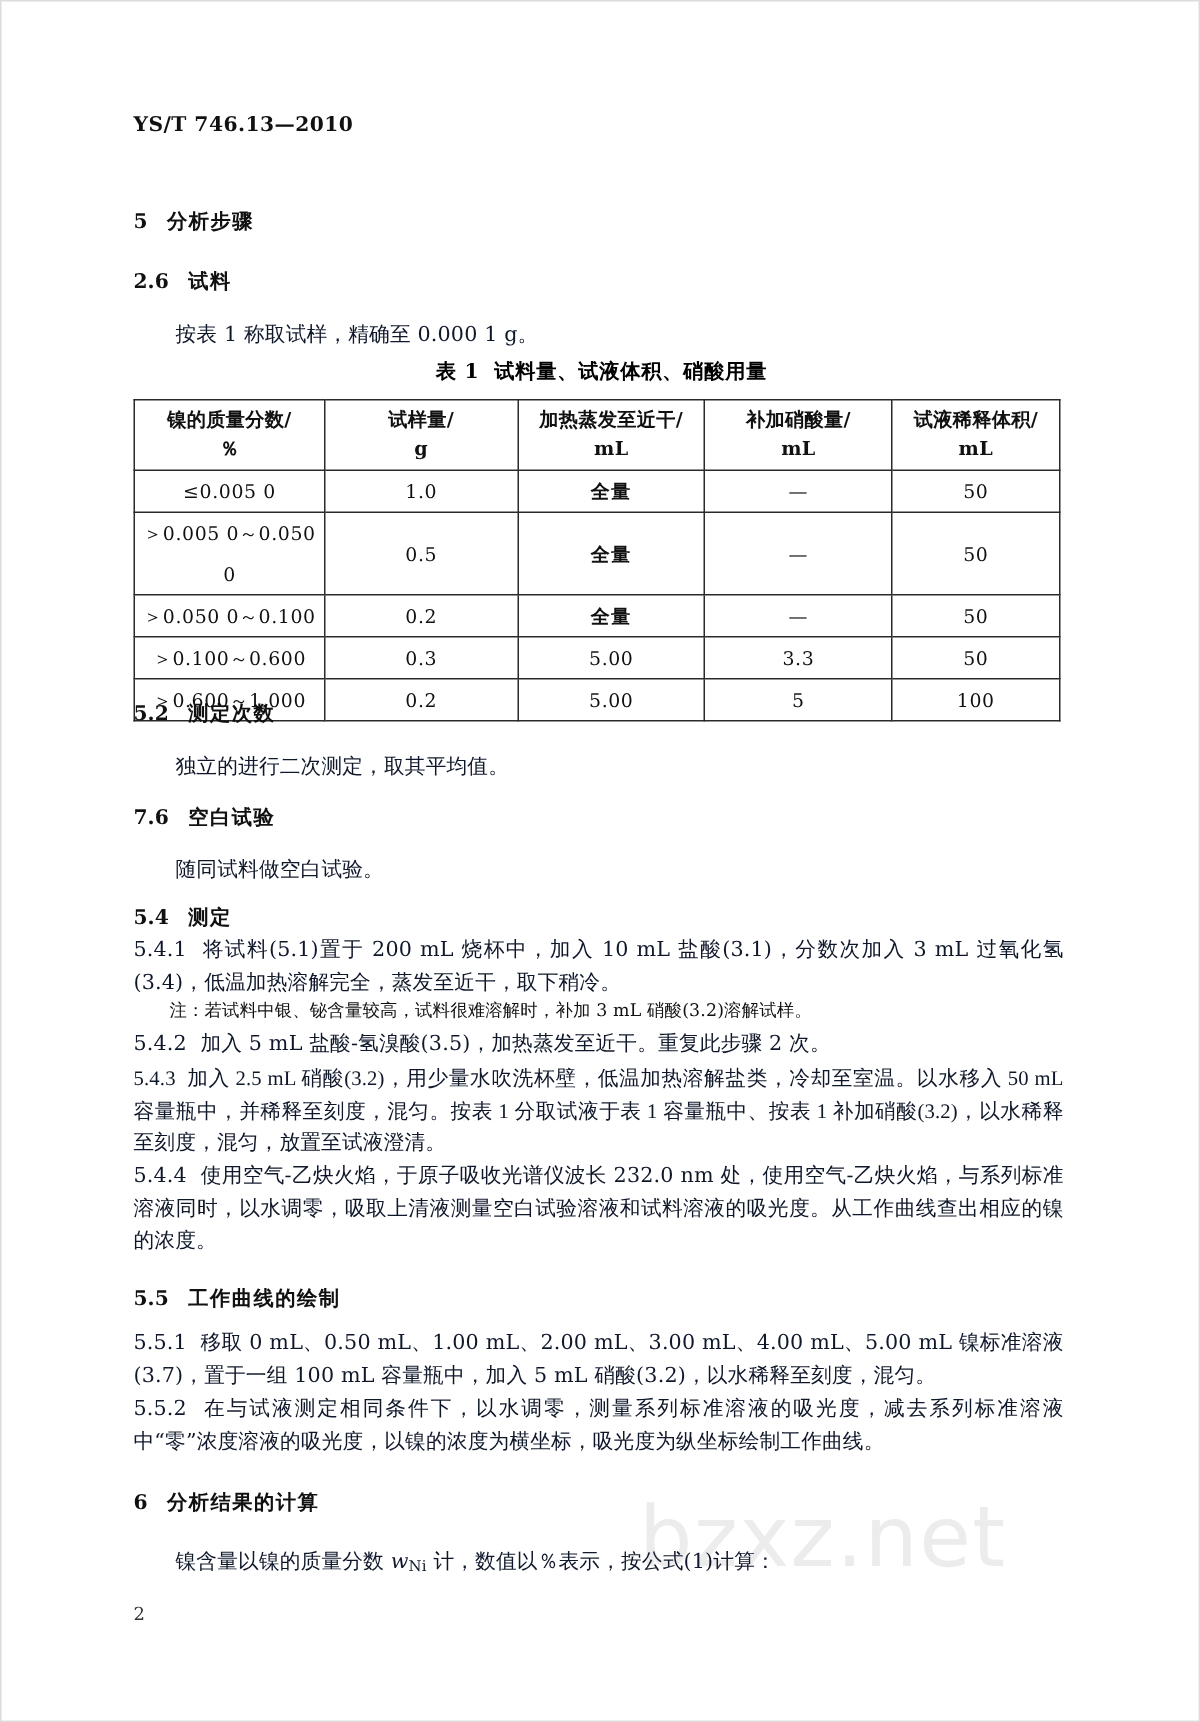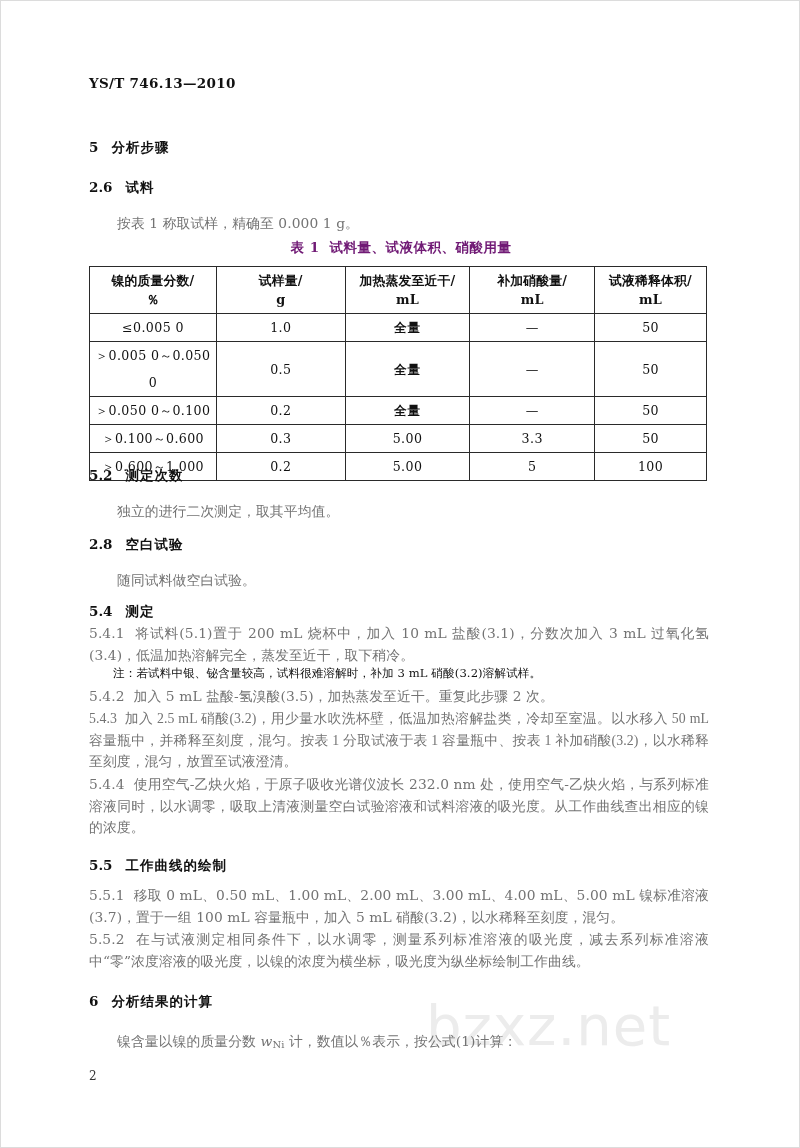--- a/index.html
+++ b/index.html
@@ -51,41 +51,41 @@
     font-weight: bold;
     font-size: 13.5px;
     color: #111;
     white-space: nowrap;
   }
   .h1 .num { display: inline-block; }
   .h1 .txt { display: inline-block; margin-left: 13px; letter-spacing: 1px; }
   .para {
     position: absolute;
     font-size: 13.8px;
-    color: #737373;
+    color: #0f172a;
     line-height: 21.5px;
     text-align: justify;
     letter-spacing: 0.1px;
   }
   .para .lbl { font-weight: normal; }
   .indent { text-indent: 28px; }
   .note {
     position: absolute;
     font-size: 11.6px;
     color: #111;
     line-height: 18px;
     letter-spacing: 0.1px;
   }
   .tblcap {
     position: absolute;
     width: 800px;
     text-align: center;
     font-weight: bold;
     font-size: 13.5px;
-    color: #701a75;
+    color: #000000;
     letter-spacing: 0.5px;
   }
   .tblcap .capnum { margin-right: 10px; }
   table.t1 {
     position: absolute;
     left: 88px;
     top: 265px;
     width: 618px;
     border-collapse: collapse;
     font-size: 12.6px;
@@ -214,21 +214,21 @@
     </table>
 
     <div class="h1" style="left:88px; top:466px;">
       <span class="num">5.2</span><span class="txt">测定次数</span>
     </div>
     <div class="para" style="left:88px; top:500px; width:618px;">
       <span class="indent" style="display:block;">独立的进行二次测定，取其平均值。</span>
     </div>
 
     <div class="h1" style="left:88px; top:535px;">
-      <span class="num">2.8</span><span class="txt">空白试验</span>
+      <span class="num">7.6</span><span class="txt">空白试验</span>
     </div>
     <div class="para" style="left:88px; top:569px; width:618px;">
       <span class="indent" style="display:block;">随同试料做空白试验。</span>
     </div>
 
     <div class="h1" style="left:88px; top:602px;">
       <span class="num">5.4</span><span class="txt">测定</span>
     </div>
 
     <div class="para" style="left:88px; top:622px; width:620px;">

